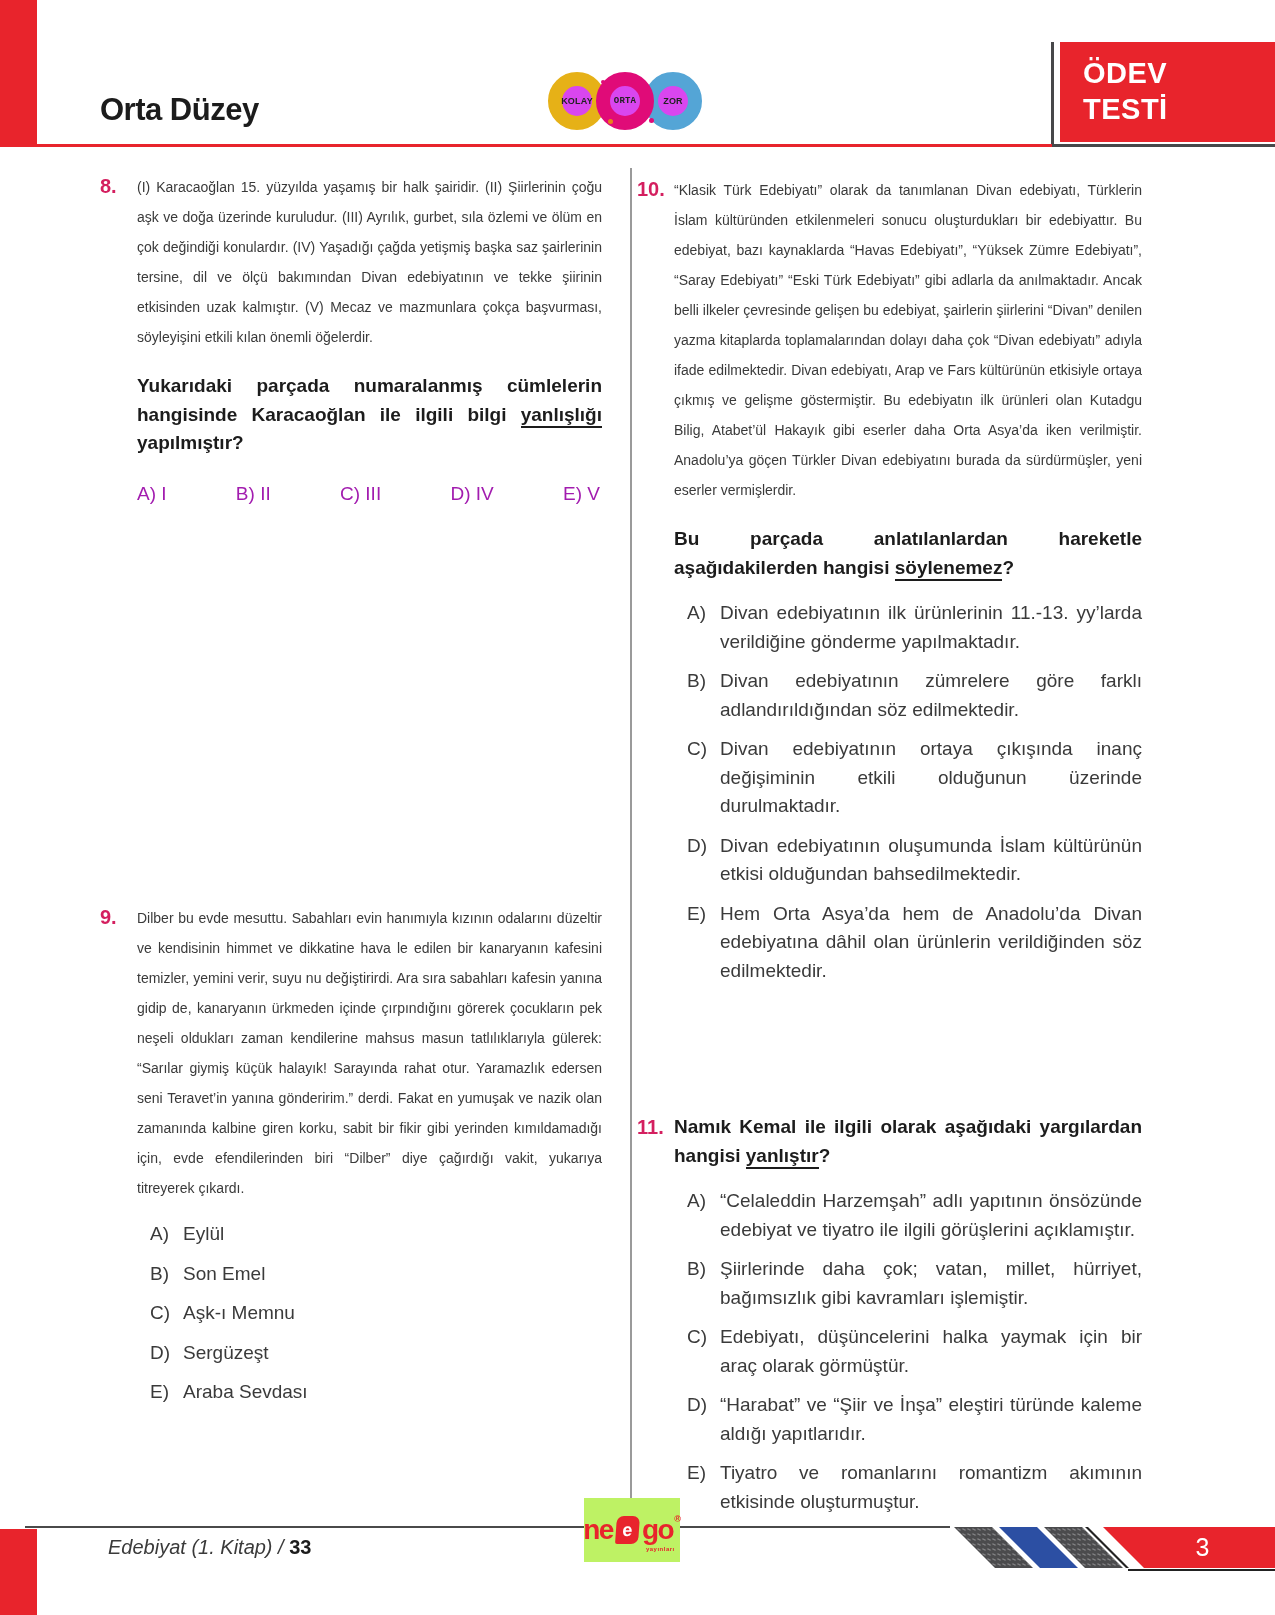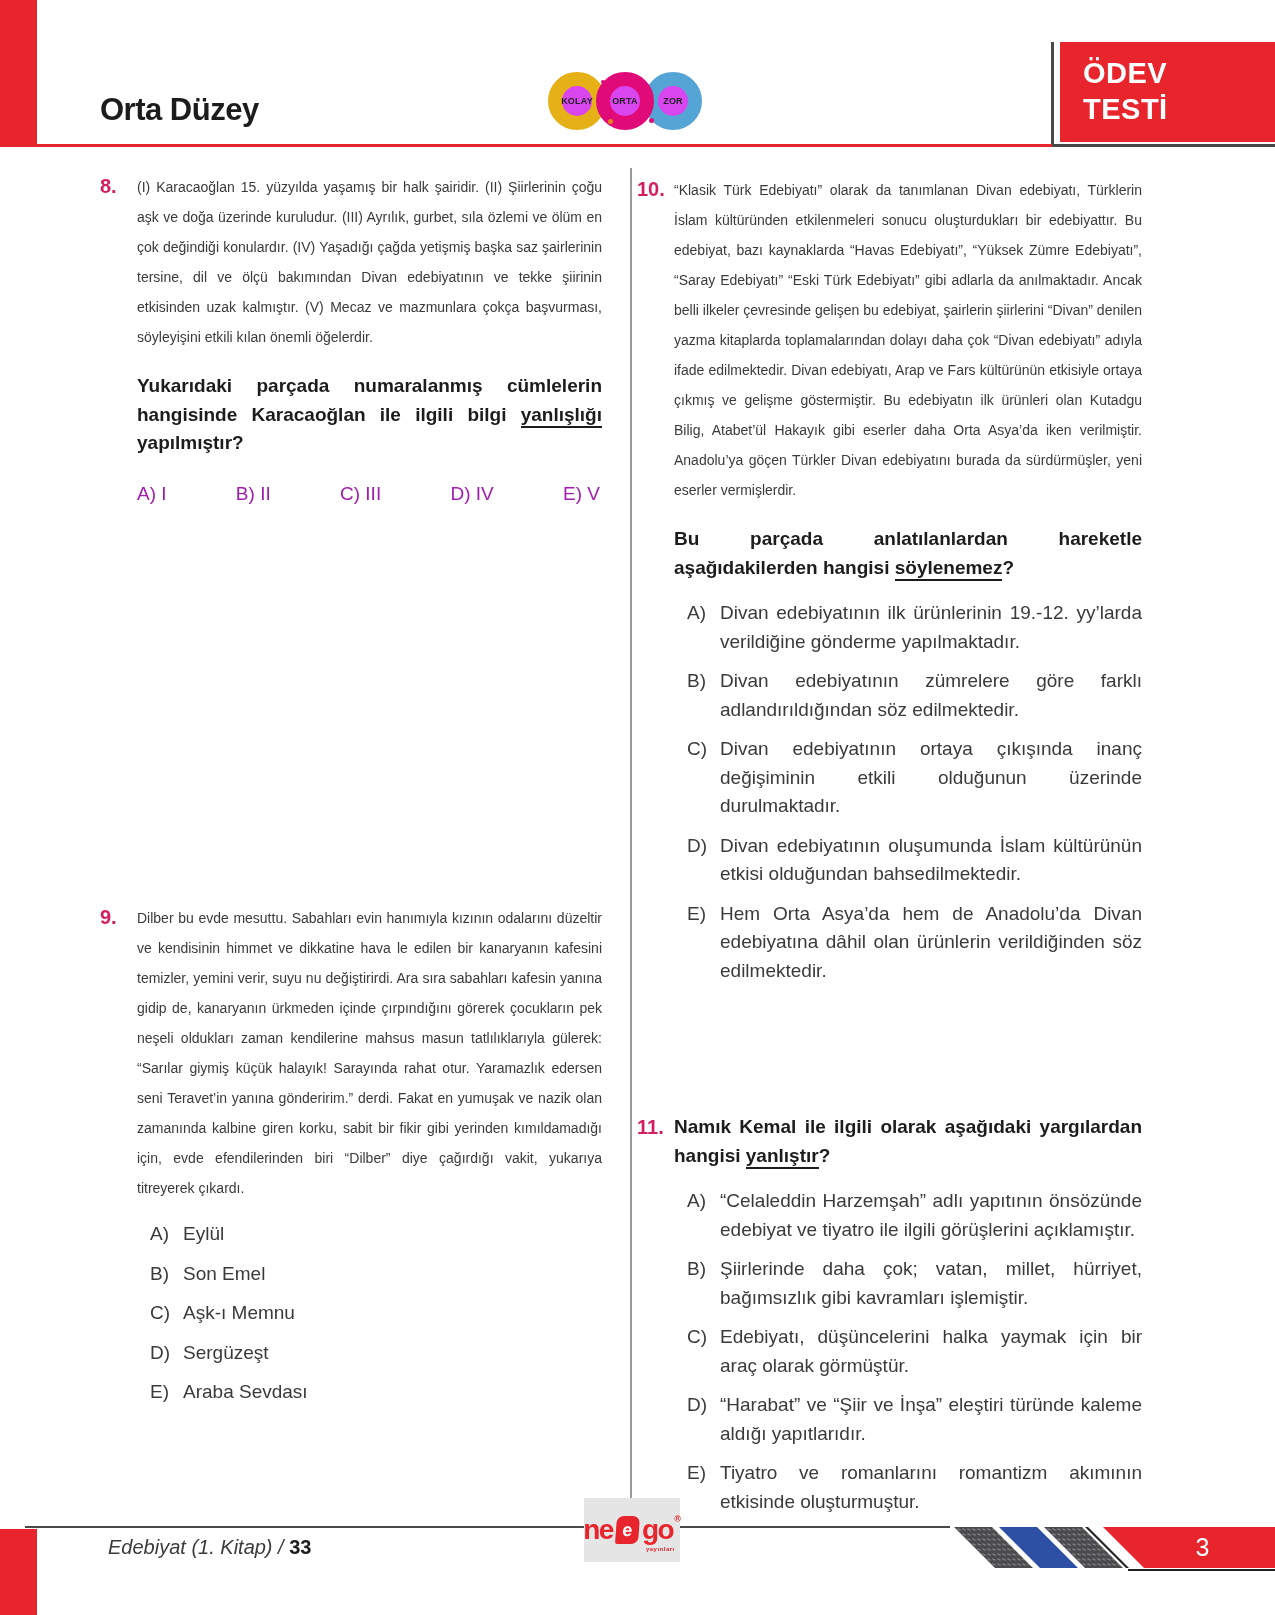--- a/index.html
+++ b/index.html
@@ -14,21 +14,21 @@
   .badge-vline{position:absolute;left:1051px;top:42px;width:3px;height:102px;background:#47484a;}
   .badge{position:absolute;left:1060px;top:42px;width:215px;height:100px;background:#e8242c;
          color:#fff;font-weight:bold;font-size:29px;line-height:36px;letter-spacing:.5px;
          padding:13px 0 0 23px;box-sizing:border-box;}
   .level-title{position:absolute;left:100px;top:92px;font-size:31px;font-weight:bold;color:#1c1c1c;letter-spacing:-.5px;}
 
   .ring{position:absolute;width:58px;height:58px;border-radius:50%;box-sizing:border-box;
         display:flex;align-items:center;justify-content:center;background:#d946ef;}
   .ring span{font-size:9px;font-weight:bold;color:#222;letter-spacing:.2px;}
   .ring-yellow{left:548px;top:72px;border:14px solid #e6b117;z-index:1;}
-  .ring-magenta{left:596px;top:72px;border:14px solid #e00b78;z-index:3;}
+  .ring-magenta{left:596px;top:72px;border:14px solid #e00b78;z-index:3;font-family:Liberation Mono, monospace;}
   .ring-blue{left:644px;top:72px;border:14px solid #54a5d6;z-index:2;}
   .dot{position:absolute;border-radius:50%;z-index:4;}
   .d1{left:601px;top:80px;width:4px;height:4px;background:#e00b78;}
   .d2{left:608px;top:119px;width:5px;height:5px;background:#e8811a;}
   .d3{left:652px;top:81px;width:4px;height:4px;background:#54a5d6;}
   .d4{left:649px;top:118px;width:5px;height:5px;background:#e00b78;}
 
   
   .col-divider{position:absolute;left:630px;top:168px;width:2px;height:1330px;background:#9a9a9a;}
   .q{position:absolute;display:flex;}
@@ -46,21 +46,21 @@
   .opts{margin-top:17px;}
   .opt{display:flex;margin:0 0 11px 13px;font-size:19px;line-height:28.5px;color:#3a3a3a;}
   .opt-letter{flex:none;width:33px;}
   .opt-text{flex:1;min-width:0;text-align:justify;}
 
   
   .footer-rule{position:absolute;left:25px;top:1526px;width:925px;height:2px;background:#4a4a4a;}
   .footer-left{position:absolute;left:108px;top:1536px;font-size:20px;color:#3a3a3a;}
   .footer-left .it{font-style:italic;}
   .footer-left .num{font-weight:bold;color:#1c1c1c;}
-  .logo{position:absolute;left:584px;top:1498px;width:96px;height:64px;background:#e5e5e5;
+  .logo{position:absolute;left:584px;top:1498px;width:96px;height:64px;background:#bef264;
         display:flex;align-items:center;justify-content:center;}
   .logo-row{position:relative;display:flex;align-items:center;color:#e8242c;font-weight:bold;}
   .logo-ne,.logo-go{font-size:28px;letter-spacing:-1.5px;line-height:1;}
   .logo-book{width:23px;height:28px;background:#e8242c;border-radius:7px 7px 7px 2px;margin:0 3px;
              color:#fff;display:flex;align-items:center;justify-content:center;
              font-size:18px;line-height:1;transform:skewX(-4deg);}
   .logo-reg{font-size:9px;align-self:flex-start;margin:-2px 0 0 1px;}
   .logo-sub{position:absolute;right:6px;bottom:-8px;font-size:6px;letter-spacing:.5px;color:#e8242c;}
 
   .stripe{position:absolute;top:1527px;height:41px;transform:skewX(45deg);transform-origin:top left;}
@@ -153,21 +153,21 @@
   </div>
 
   <div class="q" id="q10">
     <div class="qnum">10.</div>
     <div class="qtext">
       <p class="passage">“Klasik Türk Edebiyatı” olarak da tanımlanan Divan edebiyatı, Türklerin İslam kültüründen etkilenmeleri sonucu oluşturdukları bir edebiyattır. Bu edebiyat, bazı kaynaklarda “Havas Edebiyatı”, “Yüksek Zümre Edebiyatı”, “Saray Edebiyatı” “Eski Türk Edebiyatı” gibi adlarla da anılmaktadır. Ancak belli ilkeler çevresinde gelişen bu edebiyat, şairlerin şiirlerini “Divan” denilen yazma kitaplarda toplamalarından dolayı daha çok “Divan edebiyatı” adıyla ifade edilmektedir. Divan edebiyatı, Arap ve Fars kültürünün etkisiyle ortaya çıkmış ve gelişme göstermiştir. Bu edebiyatın ilk ürünleri olan Kutadgu Bilig, Atabet’ül Hakayık gibi eserler daha Orta Asya’da iken verilmiştir. Anadolu’ya göçen Türkler Divan edebiyatını burada da sürdürmüşler, yeni eserler vermişlerdir.</p>
       <p class="prompt"><span>Bu parçada anlatılanlardan hareketle aşağıdakilerden hangisi </span><span class="u">söylenemez</span><span>?</span></p>
       <div class="opts">
         <div class="opt">
             <span class="opt-letter">A)</span>
-            <span class="opt-text">Divan edebiyatının ilk ürünlerinin 19.-12. yy’larda verildiğine gönderme yapılmaktadır.</span>
+            <span class="opt-text">Divan edebiyatının ilk ürünlerinin 11.-13. yy’larda verildiğine gönderme yapılmaktadır.</span>
           </div>
         <div class="opt">
             <span class="opt-letter">B)</span>
             <span class="opt-text">Divan edebiyatının zümrelere göre farklı adlandırıldığından söz edilmektedir.</span>
           </div>
         <div class="opt">
             <span class="opt-letter">C)</span>
             <span class="opt-text">Divan edebiyatının ortaya çıkışında inanç değişiminin etkili olduğunun üzerinde durulmaktadır.</span>
           </div>
         <div class="opt">

